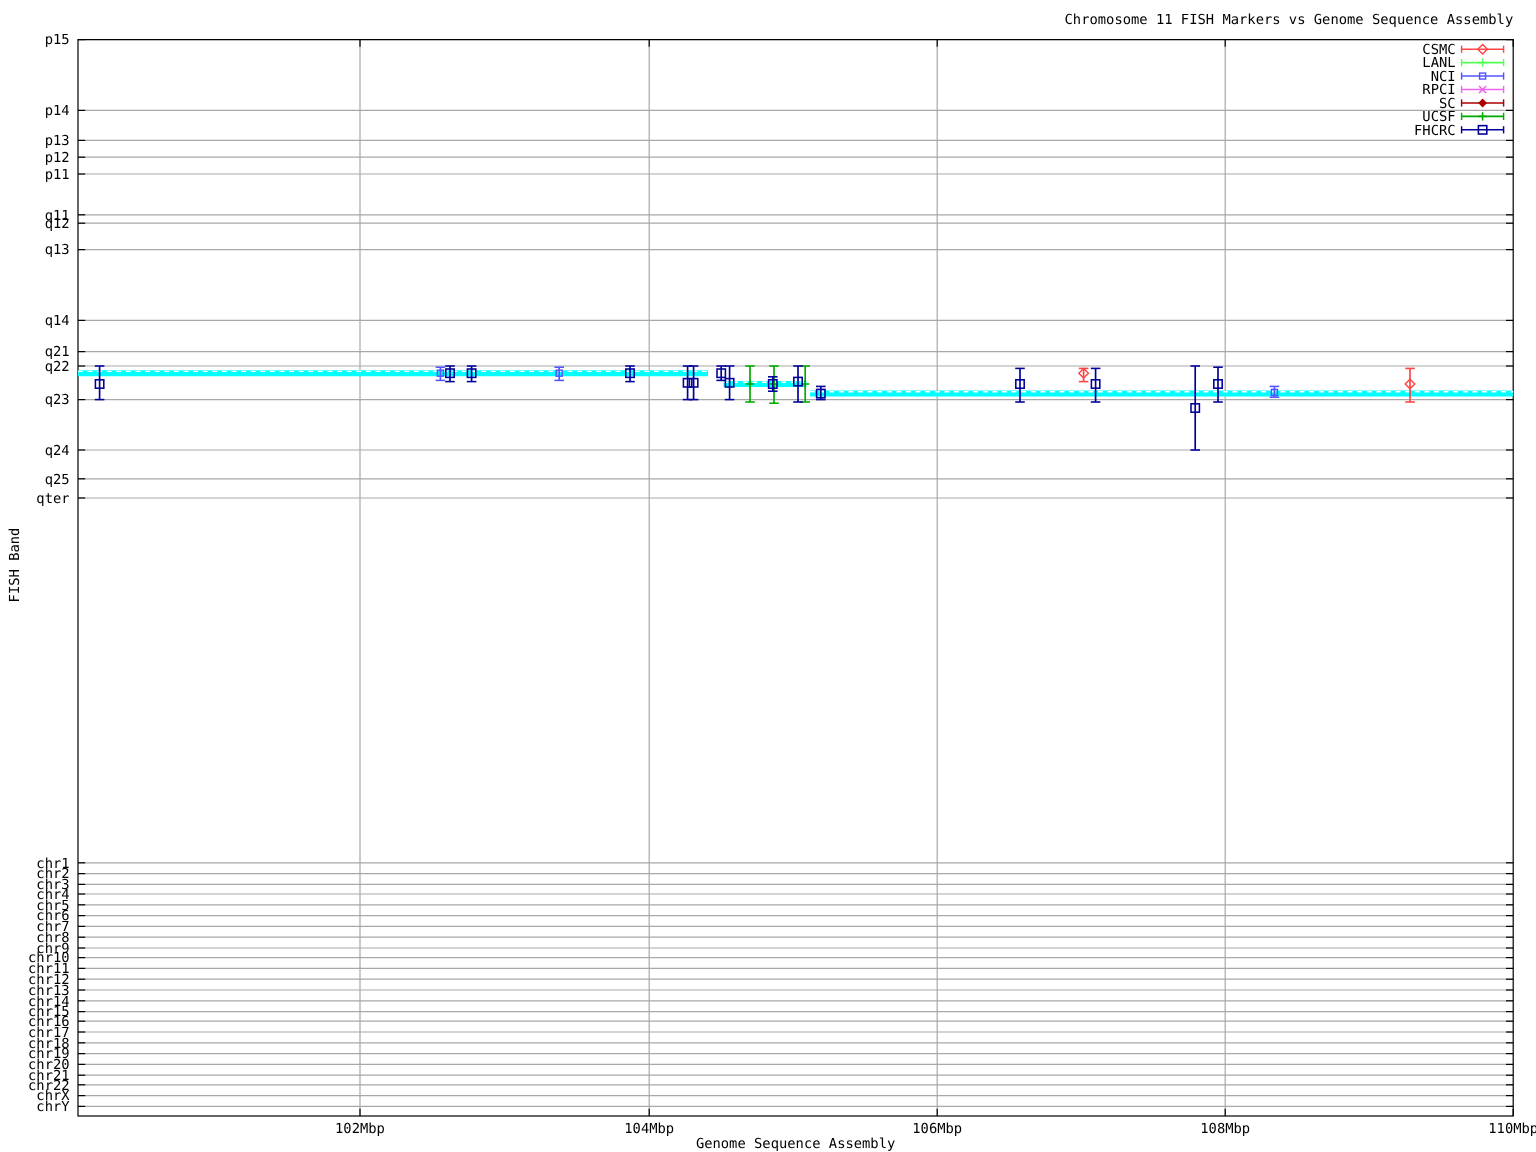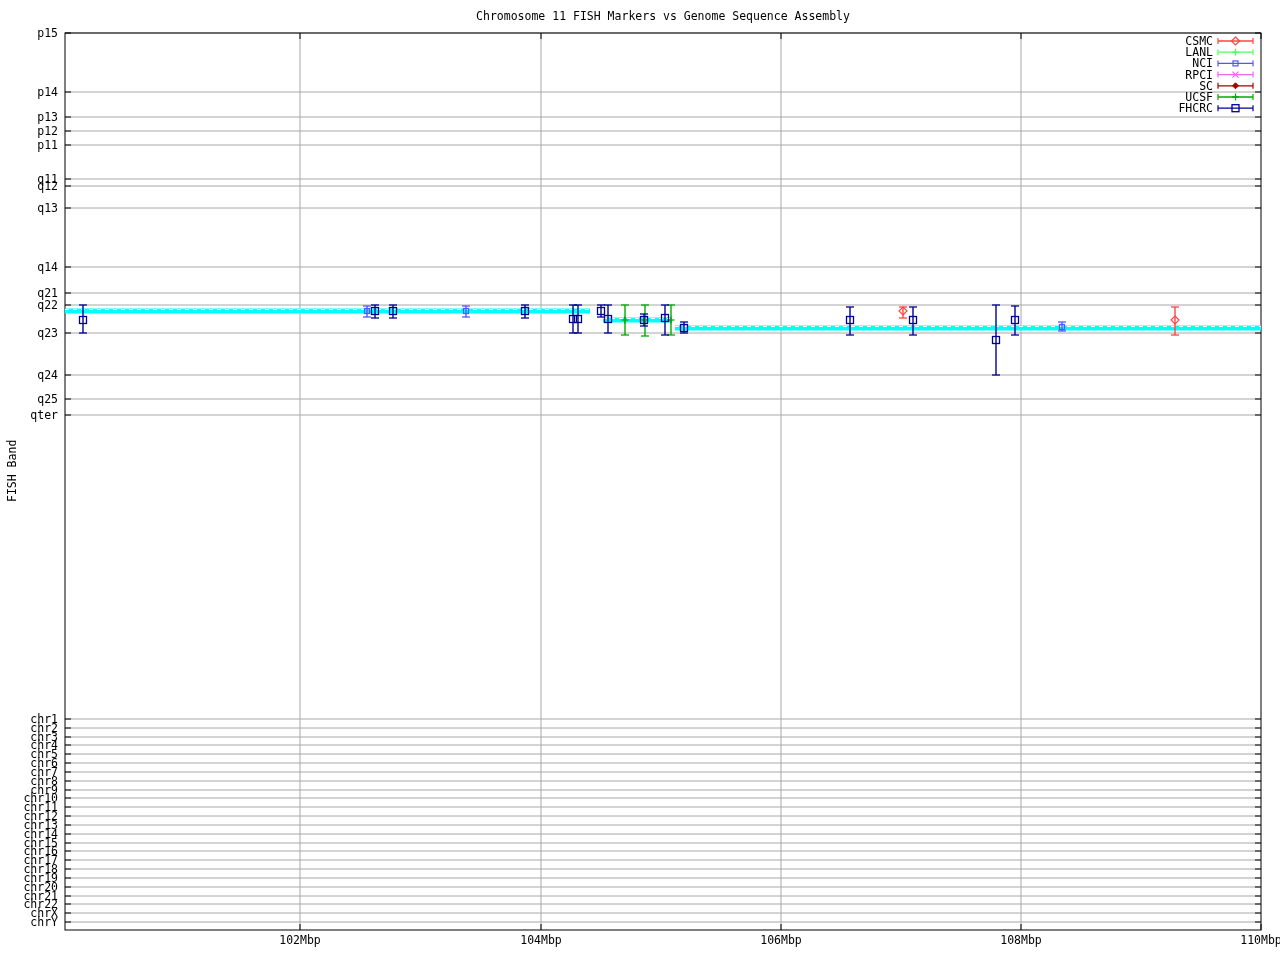--- a/index.html
+++ b/index.html
@@ -1,20 +1,20 @@
 <!DOCTYPE html>
 <html><head>
 <meta charset="utf-8">
 <style>
   html,body{margin:0;padding:0;width:1280px;height:960px;background:#ffffff;overflow:hidden;
     font-family:"DejaVu Sans Mono","Liberation Mono",monospace;}
   #stage{position:relative;width:1280px;height:960px;}
   #chart-svg{position:absolute;left:0;top:0;}
   svg text{font-family:"DejaVu Sans Mono","Liberation Mono",monospace;font-size:11.5px;fill:#000;}
-  .chart-title{position:absolute;left:65px;top:9px;width:1196px;text-align:center;
+  .chart-title{position:absolute;left:65px;top:9px;width:1196px;text-align:right;
     font-size:11.5px;color:#000;}
   .x-axis-title{position:absolute;left:65px;top:946px;width:1196px;text-align:center;
     font-size:11.5px;color:#000;}
   .y-axis-title{position:absolute;left:5px;top:502px;font-size:11.5px;color:#000;
     transform:rotate(-90deg);transform-origin:0 0;white-space:nowrap;}
 </style>
 </head>
 <body>
 
 <div id="stage">
@@ -329,14 +329,15 @@
       <line x1="1253" y1="94" x2="1253" y2="100" stroke="#00aa00" stroke-width="1.2"></line>
       <line x1="1232" y1="97" x2="1239" y2="97" stroke="#00aa00" stroke-width="1.3"></line>
       <line x1="1235.5" y1="93.5" x2="1235.5" y2="100.5" stroke="#00aa00" stroke-width="1.3"></line>
       <text x="1213" y="112.19999999999999" text-anchor="end" fill="#000099">FHCRC</text>
       <line x1="1218" y1="108.19999999999999" x2="1253" y2="108.19999999999999" stroke="#000099" stroke-width="1.3"></line>
       <line x1="1218" y1="105.19999999999999" x2="1218" y2="111.19999999999999" stroke="#000099" stroke-width="1.2"></line>
       <line x1="1253" y1="105.19999999999999" x2="1253" y2="111.19999999999999" stroke="#000099" stroke-width="1.2"></line>
       <rect x="1232" y="104.69999999999999" width="7" height="7" fill="none" stroke="#000099" stroke-width="1.3"></rect>
     </svg>
   <div class="chart-title">Chromosome 11 FISH Markers vs Genome Sequence Assembly</div>
+  <div class="x-axis-title">Genome Sequence Assembly</div>
   <div class="y-axis-title">FISH Band</div>
 </div>
 
 </body></html>

